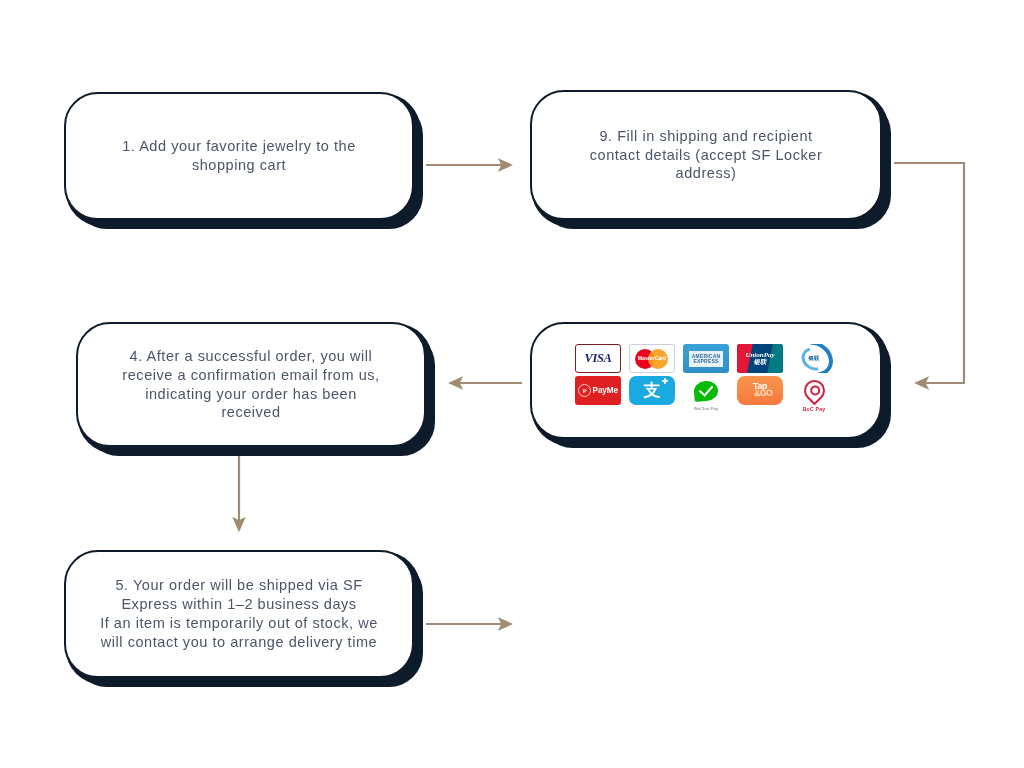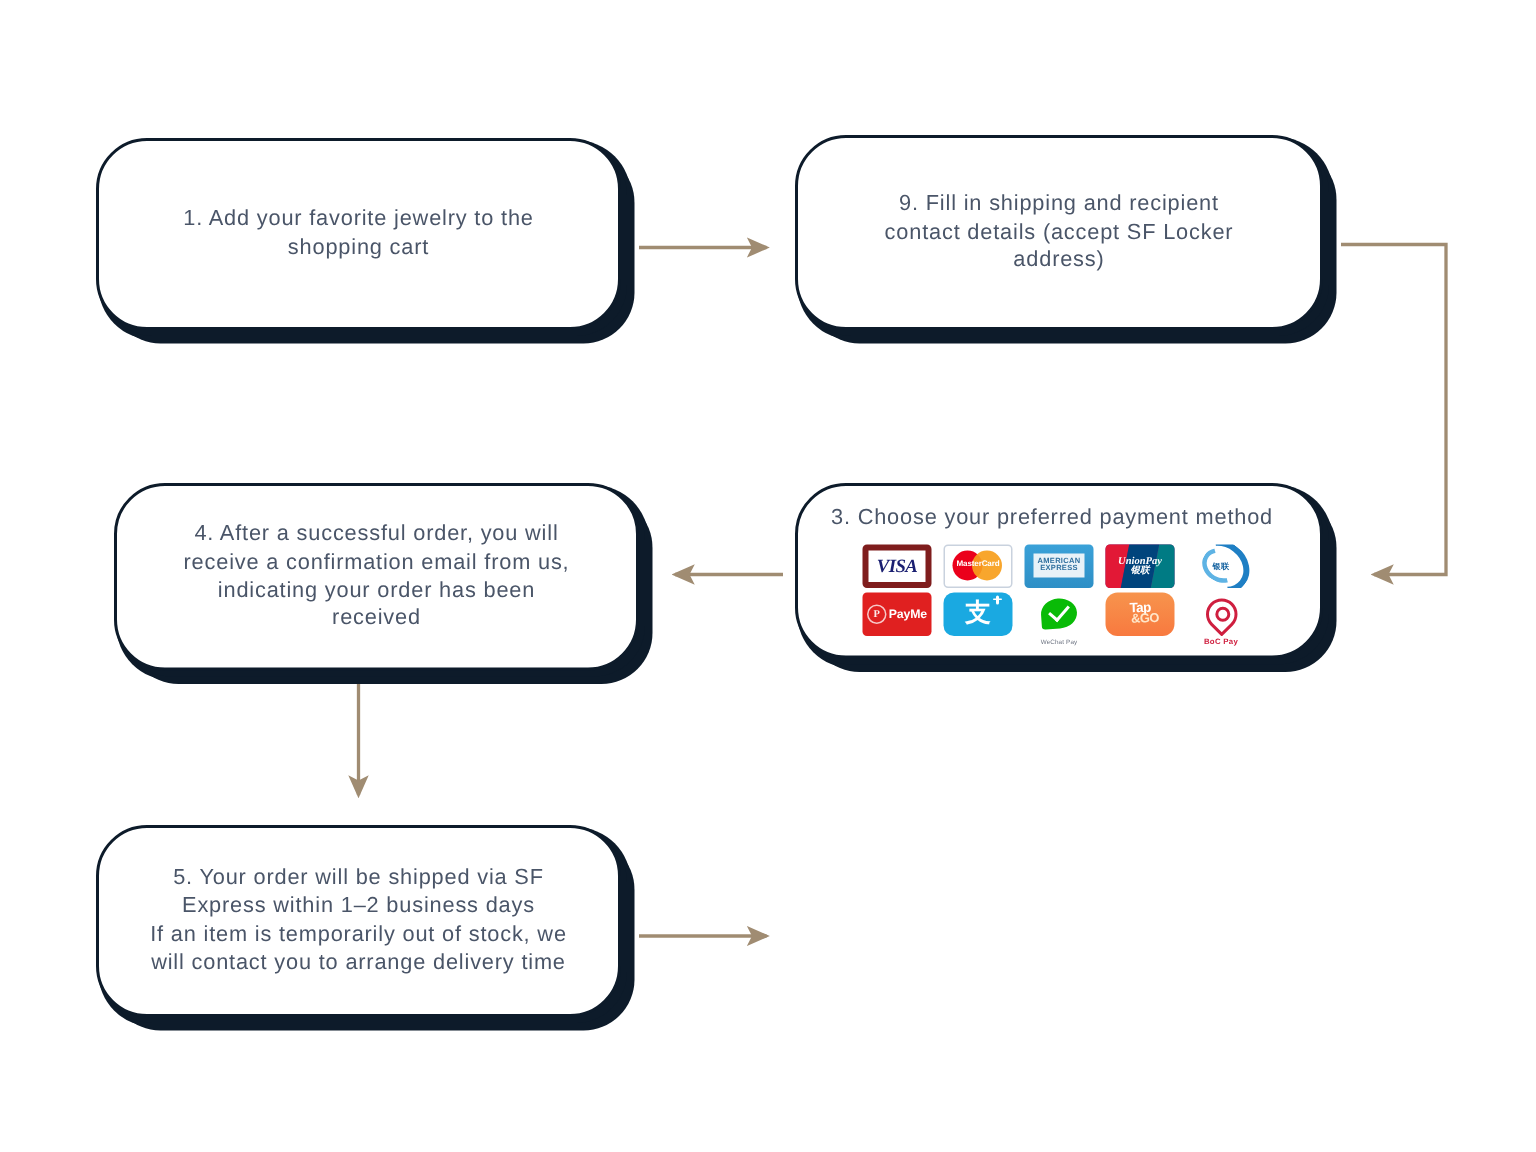--- a/index.html
+++ b/index.html
@@ -123,21 +123,21 @@
     color: #6b7280;
     letter-spacing: .1px;
     margin-top: 1px;
     font-family: "Liberation Sans", sans-serif;
     white-space: nowrap;
   }
 
   
   .logo-visa {
     background: #ffffff;
-    border: 4px solid #7f1d1d;
+    border: 1px solid #7f1d1d;
   }
   .logo-visa .visa-word {
     font-family: "Liberation Serif", serif;
     font-style: italic;
     font-weight: bold;
     font-size: 12.5px;
     color: #1a1f71;
     letter-spacing: -0.4px;
   }
 
@@ -342,21 +342,20 @@
   <div class="node" id="node-2">
     <div class="node-inner">
       <span class="node-text">9. Fill in shipping and recipient
 contact details (accept SF Locker
 address)</span>
     </div>
   </div>
 
   <div class="node" id="node-3">
     <div class="node-inner">
-      <span class="node-text">3. Choose your preferred payment method</span>
 
       <div class="pay-grid">
 
         <div class="pay-row">
 
           <div class="pay-cell">
             <div class="pay-logo logo-visa">
               <span class="visa-word">VISA</span>
             </div>
           </div>

